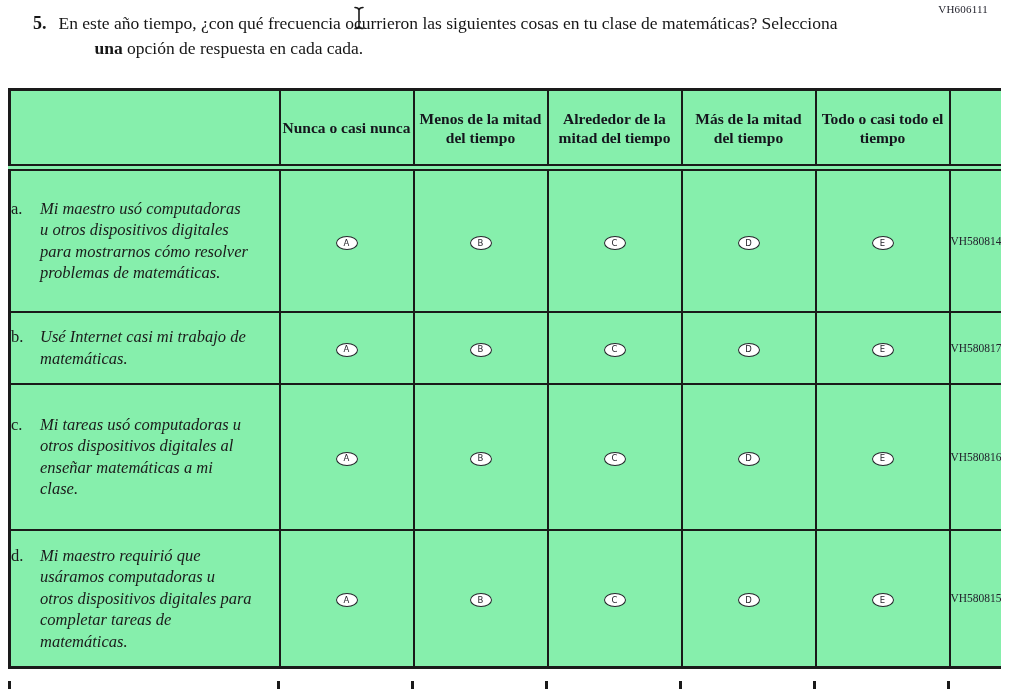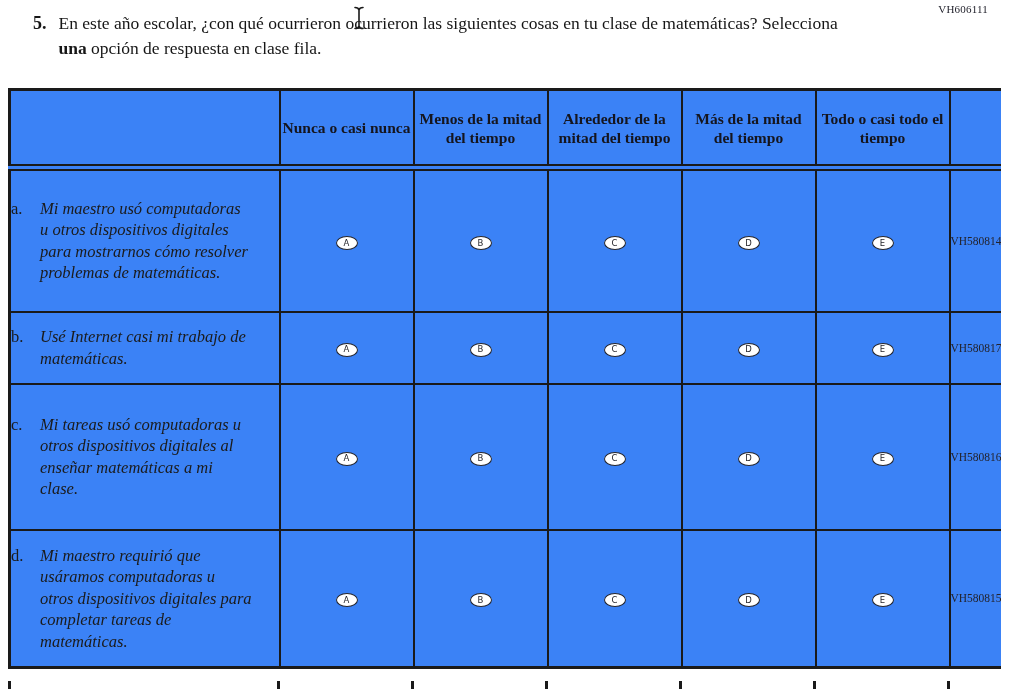--- a/index.html
+++ b/index.html
@@ -32,39 +32,39 @@
     font-weight: bold;
     font-size: 18px;
     line-height: 25px;
     margin-right: 12px;
   }
   .q-text {
     font-size: 17.5px;
     line-height: 25px;
     width: 792px;
   }
-  .q-bold { font-weight: bold; }
+  .q-bold { font-weight: bold; margin-left: 36px; }
   
   .cursor {
     position: absolute;
     left: 352px;
     top: 6px;
     width: 14px;
     height: 24px;
     pointer-events: none;
   }
   
   .survey-table {
     position: absolute;
     top: 88px;
     left: 8px;
     border-collapse: collapse;
     table-layout: fixed;
     width: 1014px;
-    background: #3b82f6;
+    background: #86efac;
   }
   .survey-table td, .survey-table th {
     border: 2.5px solid #1a1a1a;
     vertical-align: middle;
     padding: 0;
   }
   .survey-table { border: 3px solid #1a1a1a; }
   .survey-table thead th {
     border-bottom: 7px double #1a1a1a;
     font-weight: bold;
@@ -129,21 +129,21 @@
 </style>
 </head>
 <body>
 
 <div class="page">
 
   <div class="doc-code">VH606111</div>
 
   <div class="question">
     <span class="q-number">5.</span>
-    <span class="q-text"><span>En este año escolar, ¿con qué ocurrieron ocurrieron las siguientes cosas en tu clase de matemáticas? Selecciona </span><span class="q-bold">una</span><span> opción de respuesta en clase fila.</span></span>
+    <span class="q-text"><span>En este año tiempo, ¿con qué frecuencia ocurrieron las siguientes cosas en tu clase de matemáticas? Selecciona </span><span class="q-bold">una</span><span> opción de respuesta en cada cada.</span></span>
   </div>
 
   <svg class="cursor" viewBox="0 0 14 24">
     <path d="M3 1.5 Q6.5 1.5 7 4 Q7.5 1.5 11 1.5 M7 4 V20 M3 22.5 Q6.5 22.5 7 20 Q7.5 22.5 11 22.5" fill="none" stroke="#1a1a1a" stroke-width="1.6" stroke-linecap="round"></path>
   </svg>
 
   <table class="survey-table">
     <colgroup>
       <col style="width:270px">
         <col style="width:134px">

